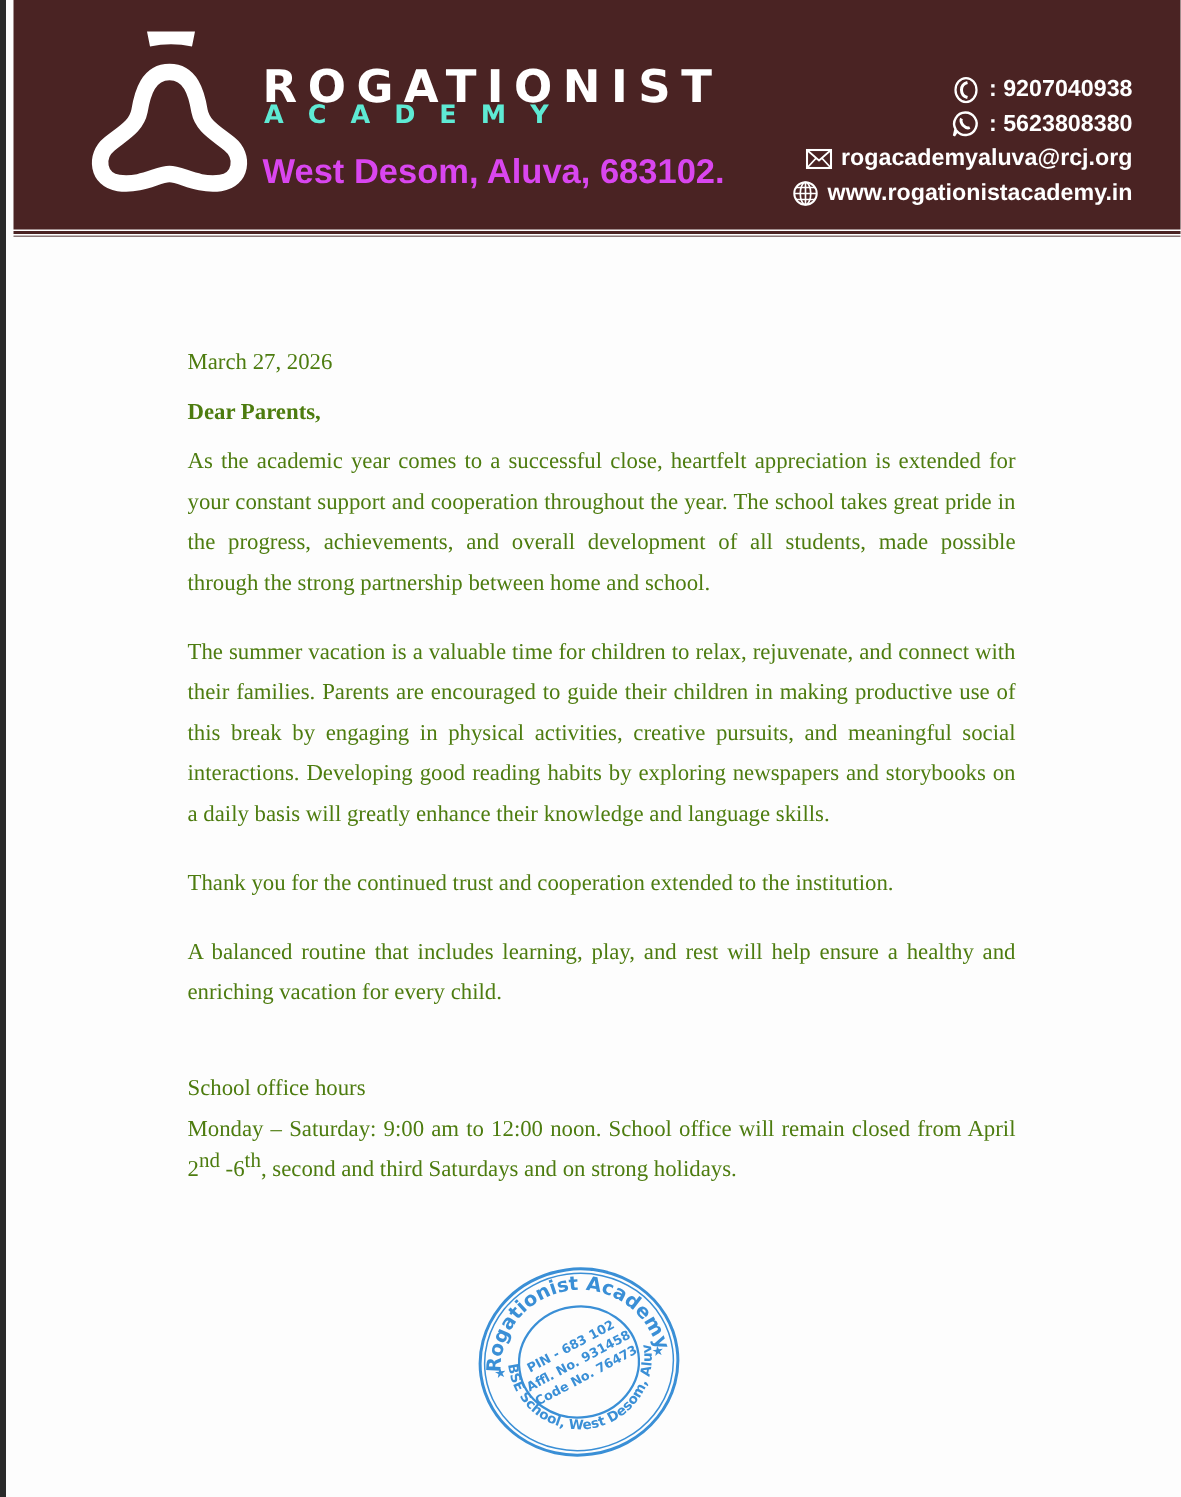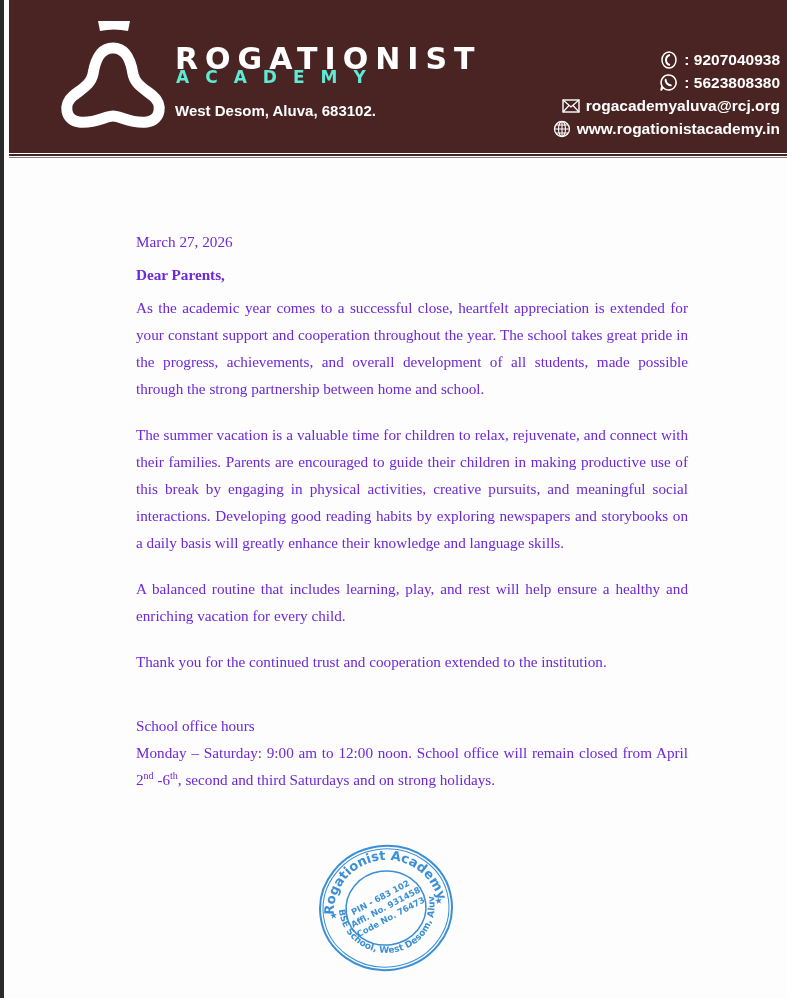--- a/index.html
+++ b/index.html
@@ -29,44 +29,44 @@
     font-size: 30px; letter-spacing: 7px; color: #ffffff; line-height: 1;
   }
   .brand-sub {
     position: absolute; left: 167px; top: 69px;
     font-family: "DejaVu Sans", sans-serif; font-weight: bold;
     font-size: 17px; letter-spacing: 16px; color: #5eead4; line-height: 1;
   }
   .brand-addr {
     position: absolute; left: 166px; top: 103px;
     font-family: "Liberation Sans", sans-serif; font-weight: bold;
-    font-size: 15px; color: #ffffff; line-height: 1;
+    font-size: 23px; color: #d946ef; line-height: 1;
   }
   .contacts {
-    position: absolute; right: 7px; top: 48px;
+    position: absolute; right: 32px; top: 48px;
     font-family: "Liberation Sans", sans-serif; font-weight: bold;
     font-size: 15.5px; color: #ffffff; text-align: right;
   }
   .contact-row {
     display: flex; align-items: center; justify-content: flex-end;
     height: 23px; gap: 6px;
   }
   .contact-row svg { display: block; }
   .letter {
-    position: absolute; left: 136px; top: 228px; width: 552px;
-    font-size: 15.2px; color: #6d28d9; line-height: 27px;
+    position: absolute; left: 125px; top: 228px; width: 552px;
+    font-size: 15.2px; color: #4d7c0f; line-height: 27px;
   }
   .letter p { margin: 0; }
   .date { margin-bottom: 6px !important; }
   .greeting { margin-bottom: 6px !important; font-weight: bold; }
   .para { text-align: justify; margin-bottom: 19px !important; }
   .office-block { margin-top: 37px; }
   .office-title { font-weight: normal; margin: 0; }
   .office-text { text-align: justify; }
-  sup { font-size: 10px; line-height: 0; vertical-align: 6px; }
+  sup { font-size: 14px; line-height: 0; vertical-align: 6px; }
   .stamp { position: absolute; left: 317px; top: 843px; width: 138px; height: 130px; }
 </style>
 </head>
 <body>
 
 <div class="left-edge"></div>
 
 <div class="header">
   <svg class="logo" viewBox="0 0 115 115" style="position:absolute;left:46px;top:18px;">
     <path d="M43 3 L75 3 L73 13 Q59 10 45 13 Z" fill="#ffffff"></path>
@@ -108,22 +108,22 @@
     </div>
   </div>
 </div>
 <div class="header-rule"></div>
 
 <div class="letter">
   <p class="date">March 27, 2026</p>
   <p class="greeting">Dear Parents,</p>
   <p class="para">As the academic year comes to a successful close, heartfelt appreciation is extended for your constant support and cooperation throughout the year. The school takes great pride in the progress, achievements, and overall development of all students, made possible through the strong partnership between home and school.</p>
   <p class="para">The summer vacation is a valuable time for children to relax, rejuvenate, and connect with their families. Parents are encouraged to guide their children in making productive use of this break by engaging in physical activities, creative pursuits, and meaningful social interactions. Developing good reading habits by exploring newspapers and storybooks on a daily basis will greatly enhance their knowledge and language skills.</p>
+  <p class="para">Thank you for the continued trust and cooperation extended to the institution.</p>
   <p class="para">A balanced routine that includes learning, play, and rest will help ensure a healthy and enriching vacation for every child.</p>
-  <p class="para">Thank you for the continued trust and cooperation extended to the institution.</p>
 
   <div class="office-block">
     <p class="office-title">School office hours</p>
     <p class="office-text"><span>Monday – Saturday: 9:00 am to 12:00 noon. School office will remain closed from April 2</span><sup>nd</sup><span> -6</span><sup>th</sup><span>, second and third Saturdays and on strong holidays.</span></p>
   </div>
 </div>
 
 <svg class="stamp" viewBox="0 0 138 130">
   <defs>
     <path id="arcTop" d="M 16 70 A 53 53 0 0 1 122 70"></path>

